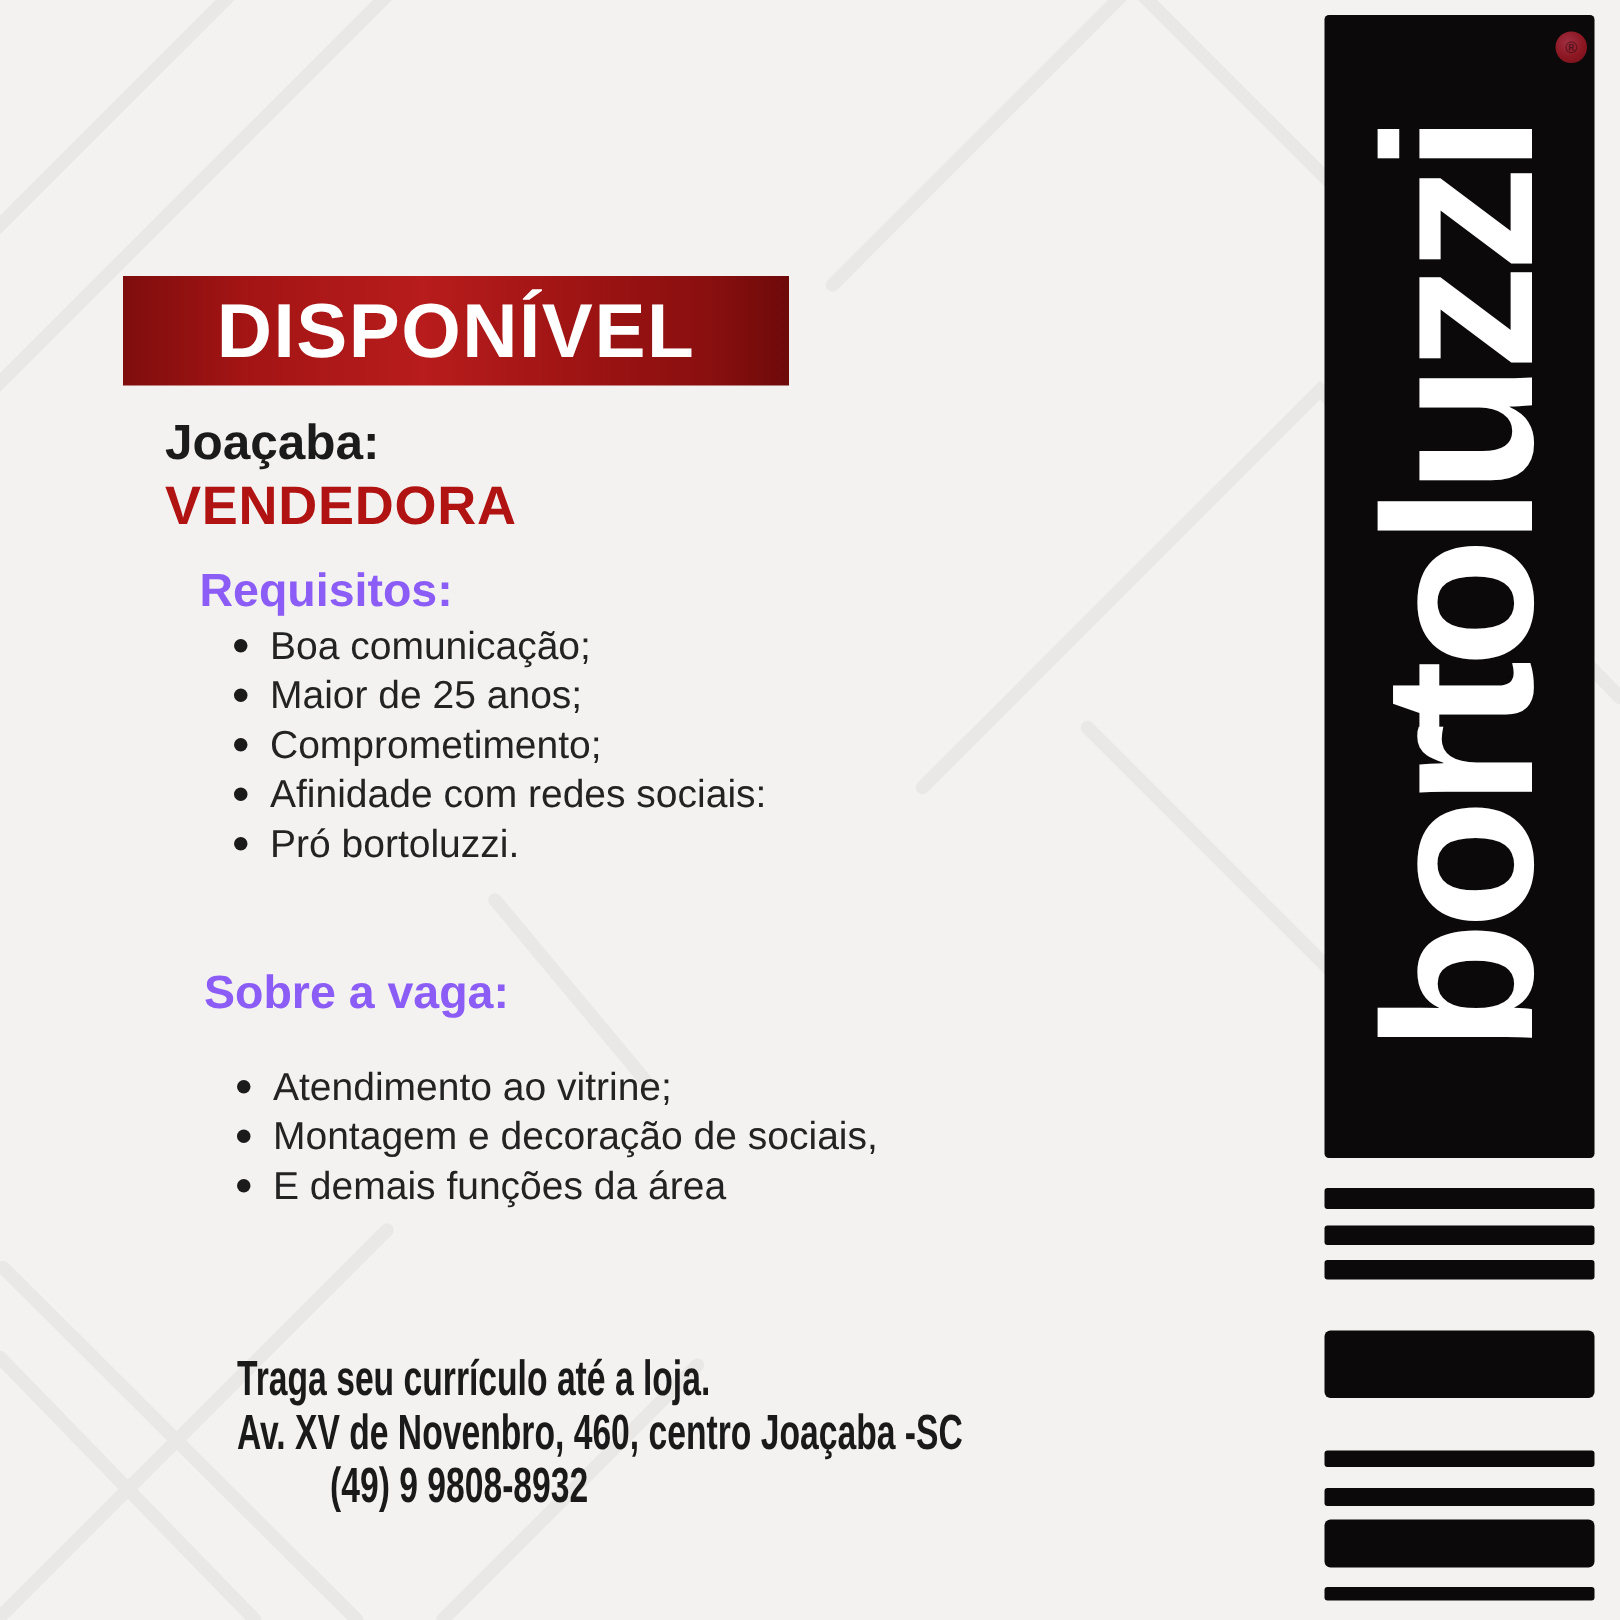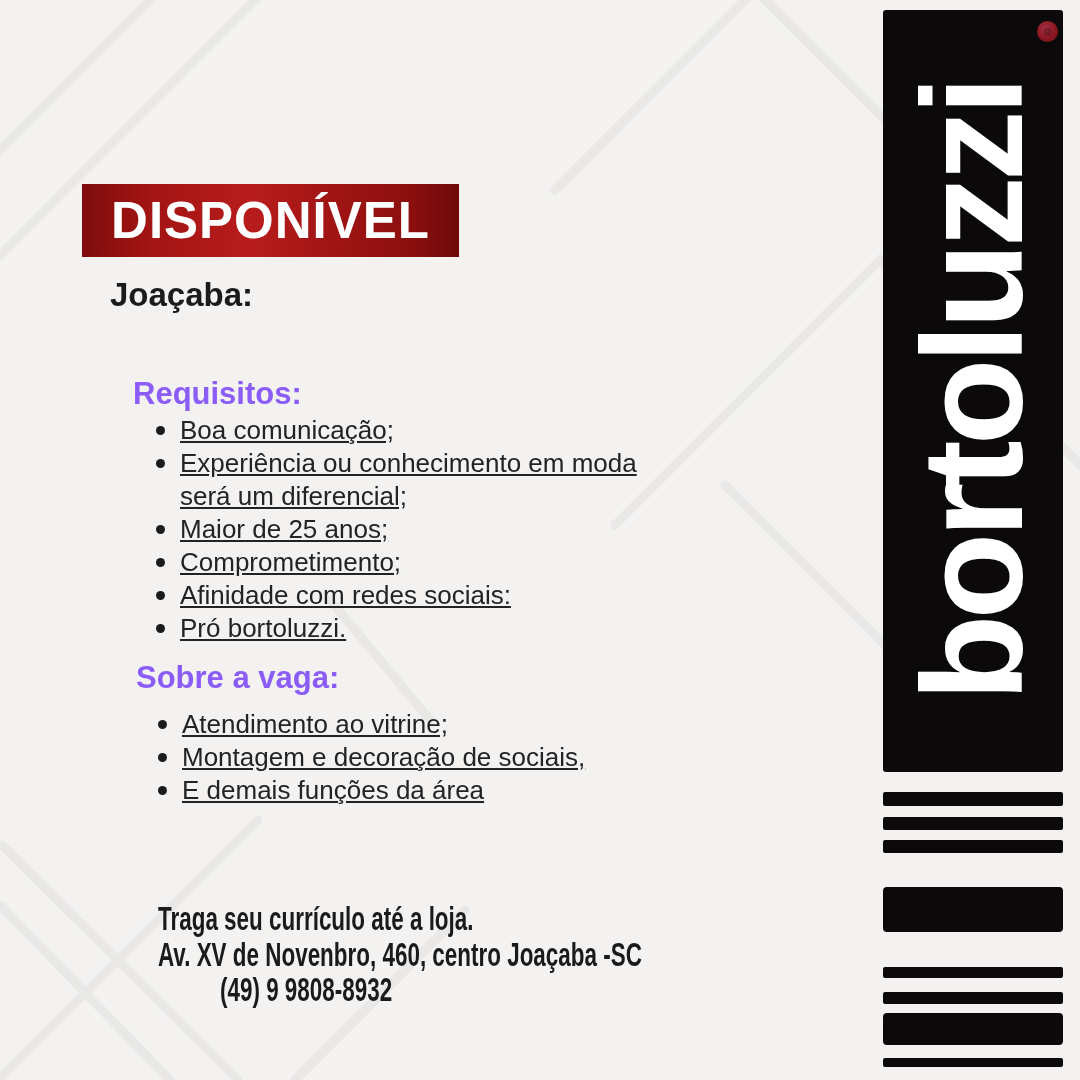--- a/index.html
+++ b/index.html
@@ -15,21 +15,21 @@
 
   
   .vaga-title {
     position:absolute; left:58px; top:4px;
     font-size:168px; line-height:160px;
     font-weight:900; letter-spacing:-4px;
     color:#a01212;
   }
   .banner {
     position:absolute; left:82px; top:184px;
-    width:377px; height:73px;
+    width:444px; height:73px;
     background: linear-gradient(90deg, #7f0d0d 0%, #a31414 18%, #b81c1c 45%, #9d1313 70%, #8a0f0f 88%, #6e0a0a 100%);
     display:flex; align-items:center; justify-content:center;
   }
   .banner-text {
     color:#ffffff; font-size:51px; font-weight:800; letter-spacing:1px;
   }
 
   
   .role-label {
     position:absolute; left:110px; top:276px;
@@ -38,25 +38,25 @@
   .role-value {
     position:absolute; left:110px; top:316px;
     font-size:36px; font-weight:800; color:#b11313; letter-spacing:0.5px;
   }
 
   
   .section-heading {
     position:absolute; font-size:31px; font-weight:800; color:#8b5cf6;
   }
   .heading-requirements { left:133px; top:376px; }
-  .heading-about       { left:136px; top:644px;margin-top:16px; }
+  .heading-about       { left:136px; top:644px; }
 
   ul.bullet-list {
     position:absolute; margin:0; padding:0; list-style:none;
-    width:505px; color:#242323;text-decoration:underline;
+    width:505px; color:#242323;
   }
   .list-requirements { left:148px; top:414px; }
   .list-about        { left:150px; top:708px; }
   ul.bullet-list li {
     position:relative; padding-left:32px;
     font-size:26px; line-height:33px; font-weight:400;
     max-width:490px;
   }
   .list-about li { padding-left:36px; line-height:34px; }
   ul.bullet-list li::before {
@@ -127,27 +127,27 @@
       <path d="M 330 600 L 430 720"></path>
     </g>
   </svg>
 
 
   <div class="banner">
     <span class="banner-text">DISPONÍVEL</span>
   </div>
 
   <div class="role-label">Joaçaba:</div>
+  <div class="role-value">VENDEDORA</div>
 
   <div class="section-heading heading-requirements">Requisitos:</div>
   <ul class="bullet-list list-requirements">
 
       <li>Boa comunicação;</li>
 
-      <li>Experiência ou conhecimento em moda será um diferencial;</li>
 
       <li>Maior de 25 anos;</li>
 
       <li>Comprometimento;</li>
 
       <li>Afinidade com redes sociais:</li>
 
       <li>Pró bortoluzzi.</li>
     </ul>
 

